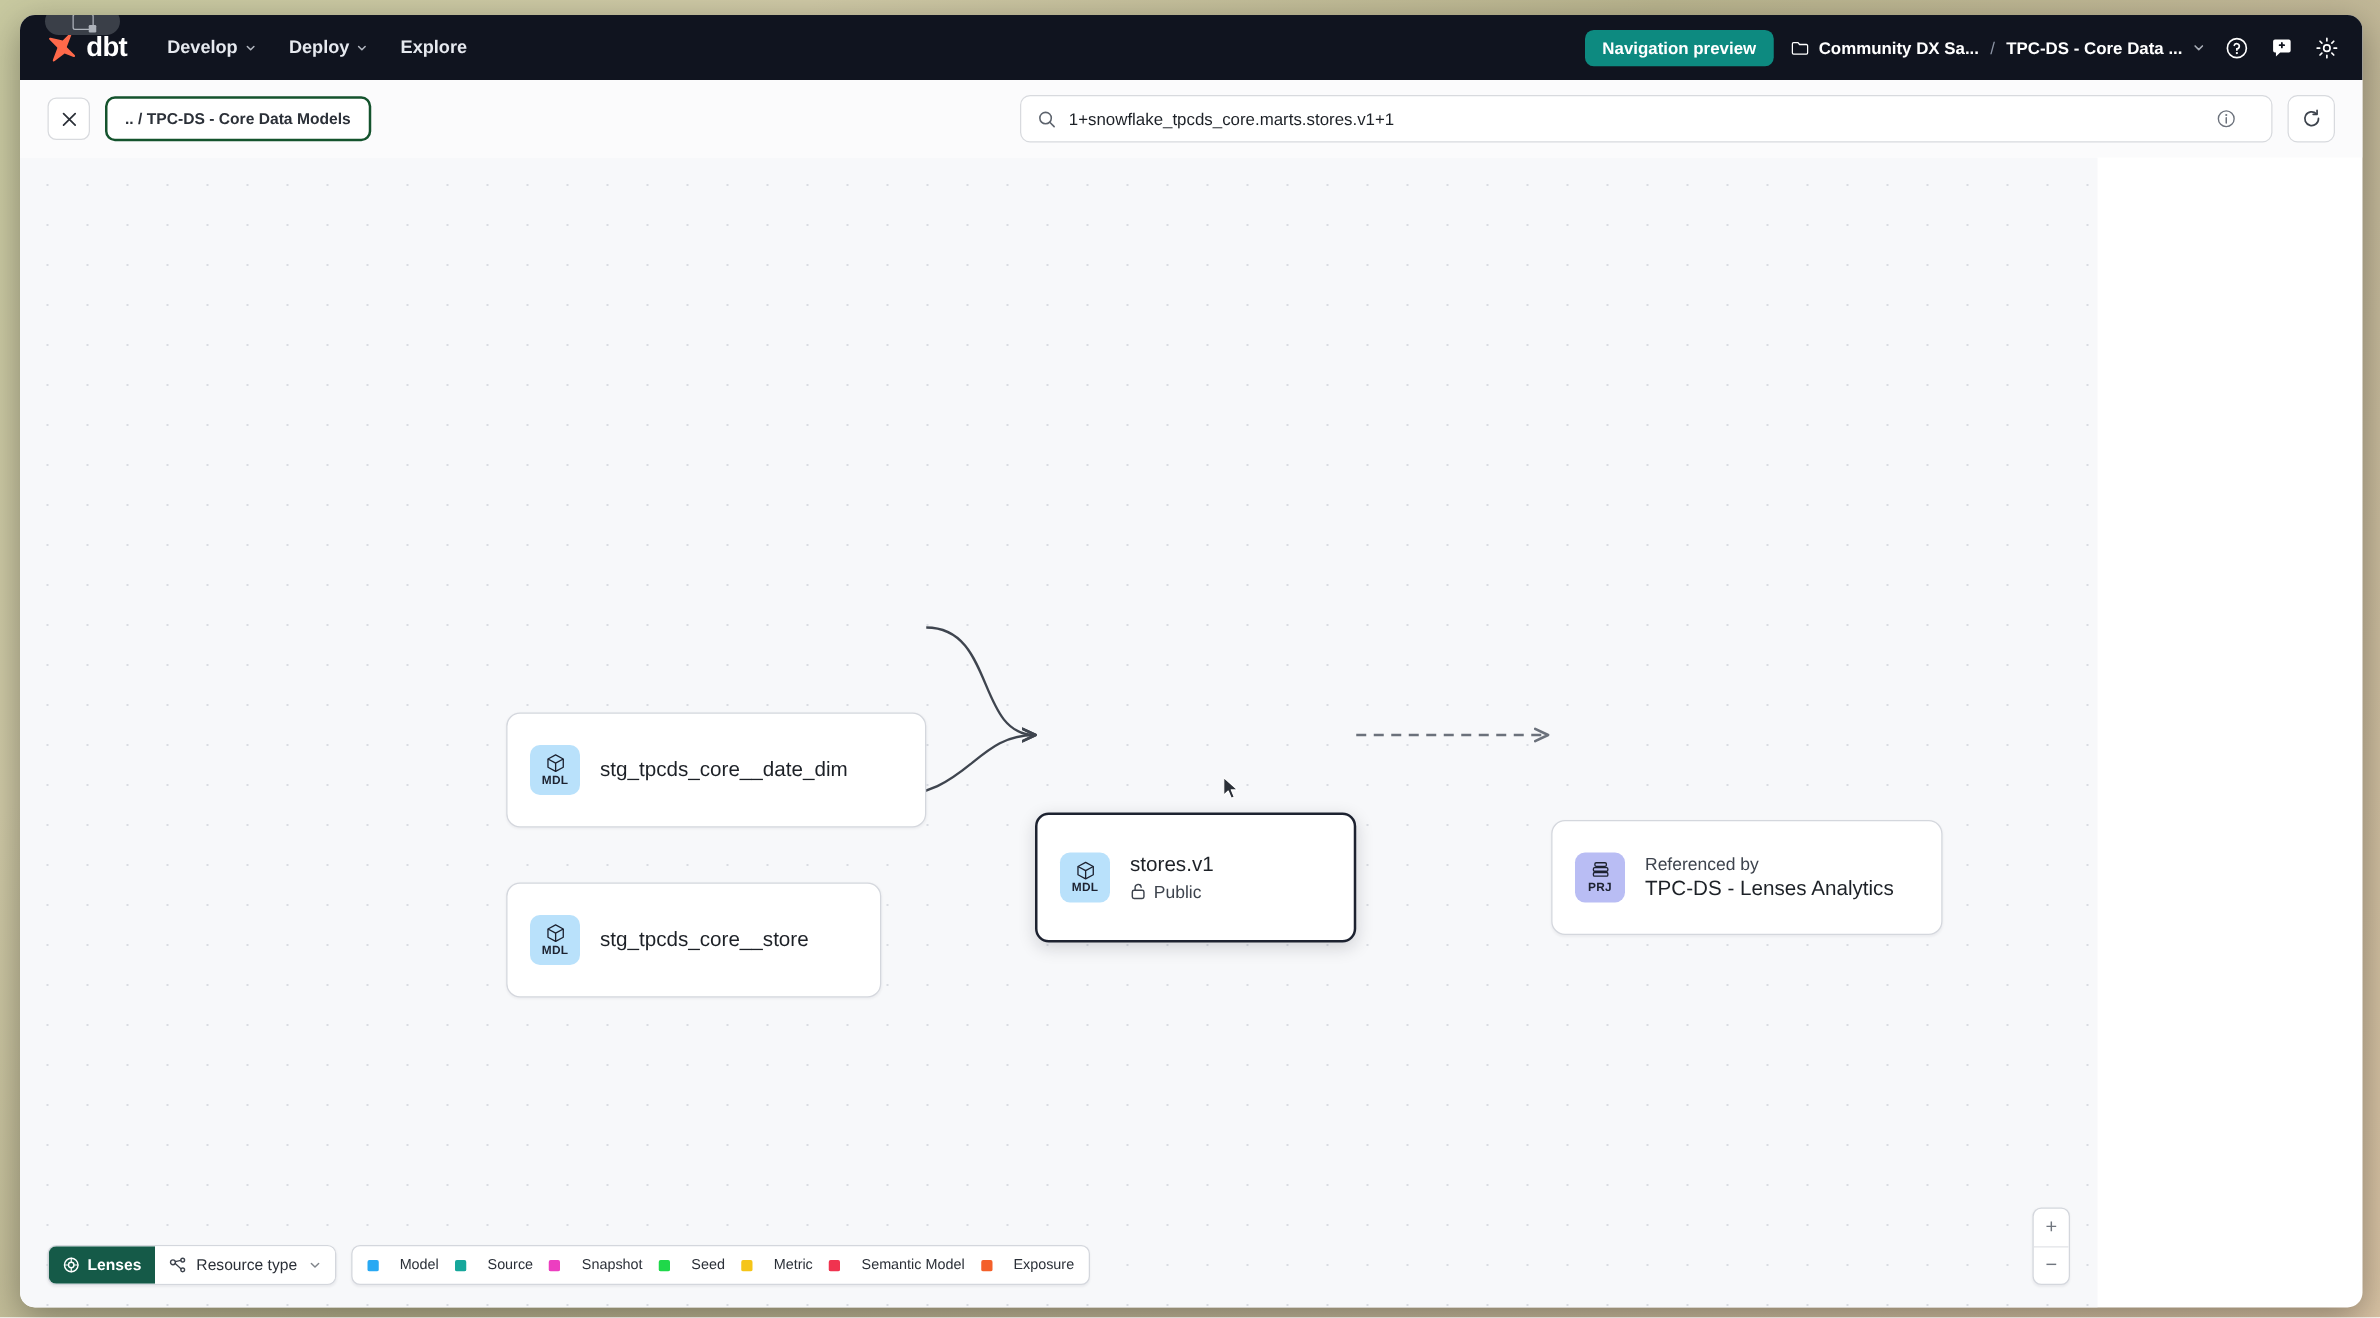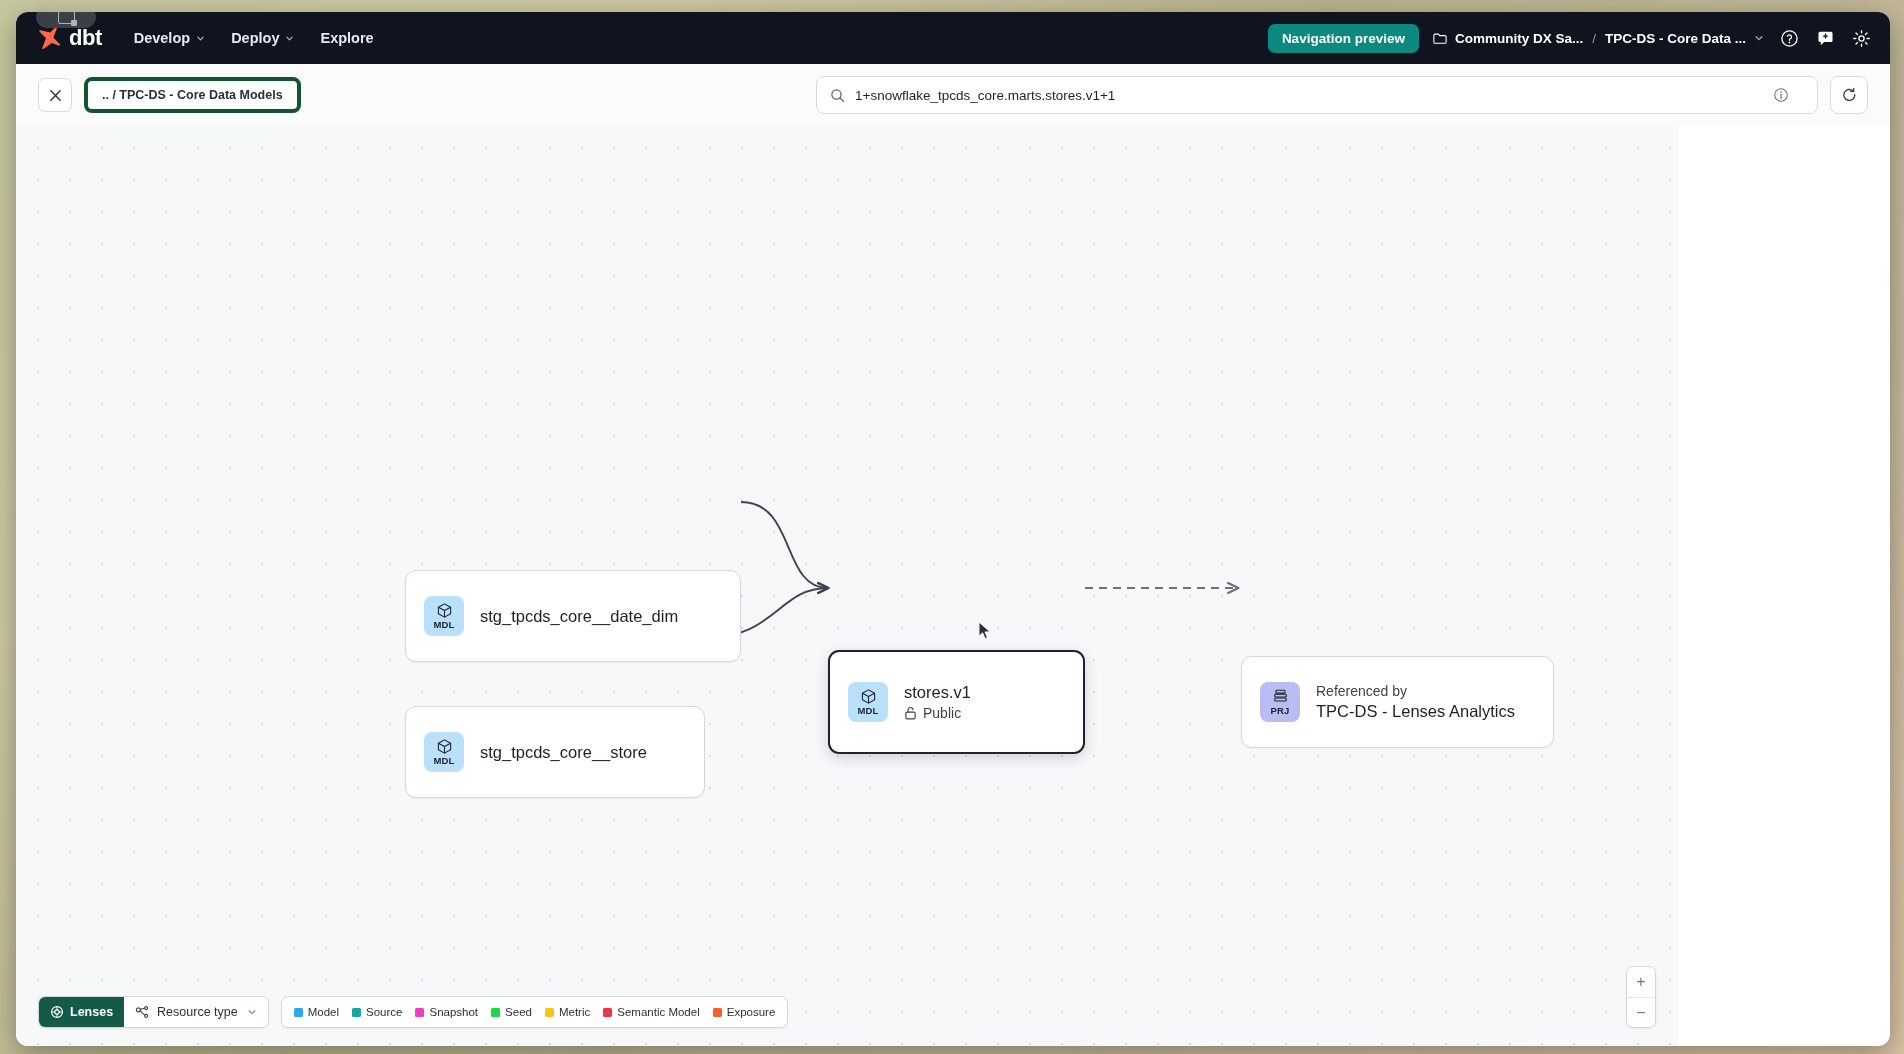--- a/index.html
+++ b/index.html
@@ -146,21 +146,21 @@
     width: 34px; height: 34px;
     border: 1px solid #d8dade;
     border-radius: 7px;
     background: #ffffff;
     display: flex; align-items: center; justify-content: center;
     cursor: pointer;
   }
   .sq-btn svg { width: 13px; height: 13px; display: block; }
   .crumb-btn {
     height: 36px;
-    border: 4px solid #14532d;
+    border: 2px solid #14532d;
     border-radius: 8px;
     background: #ffffff;
     display: flex; align-items: center;
     padding: 0 14px;
     font-size: 12.5px;
     font-weight: bold;
     color: #2b3038;
     cursor: pointer;
     white-space: nowrap;
   }
@@ -334,21 +334,21 @@
     background: #ffffff;
     display: flex;
     align-items: center;
     padding: 0 12px;
     gap: 13px;
     box-shadow: 0 1px 2px rgba(16,20,31,.06);
   }
   .legend-item {
     display: flex;
     align-items: center;
-    gap: 5px;
+    gap: 17px;
     font-size: 11.5px;
     color: #2b3038;
     white-space: nowrap;
     cursor: pointer;
   }
   .swatch { width: 9px; height: 9px; border-radius: 1.5px; flex: none; }
 
   
   .zoom-ctrl {
     position: absolute;

